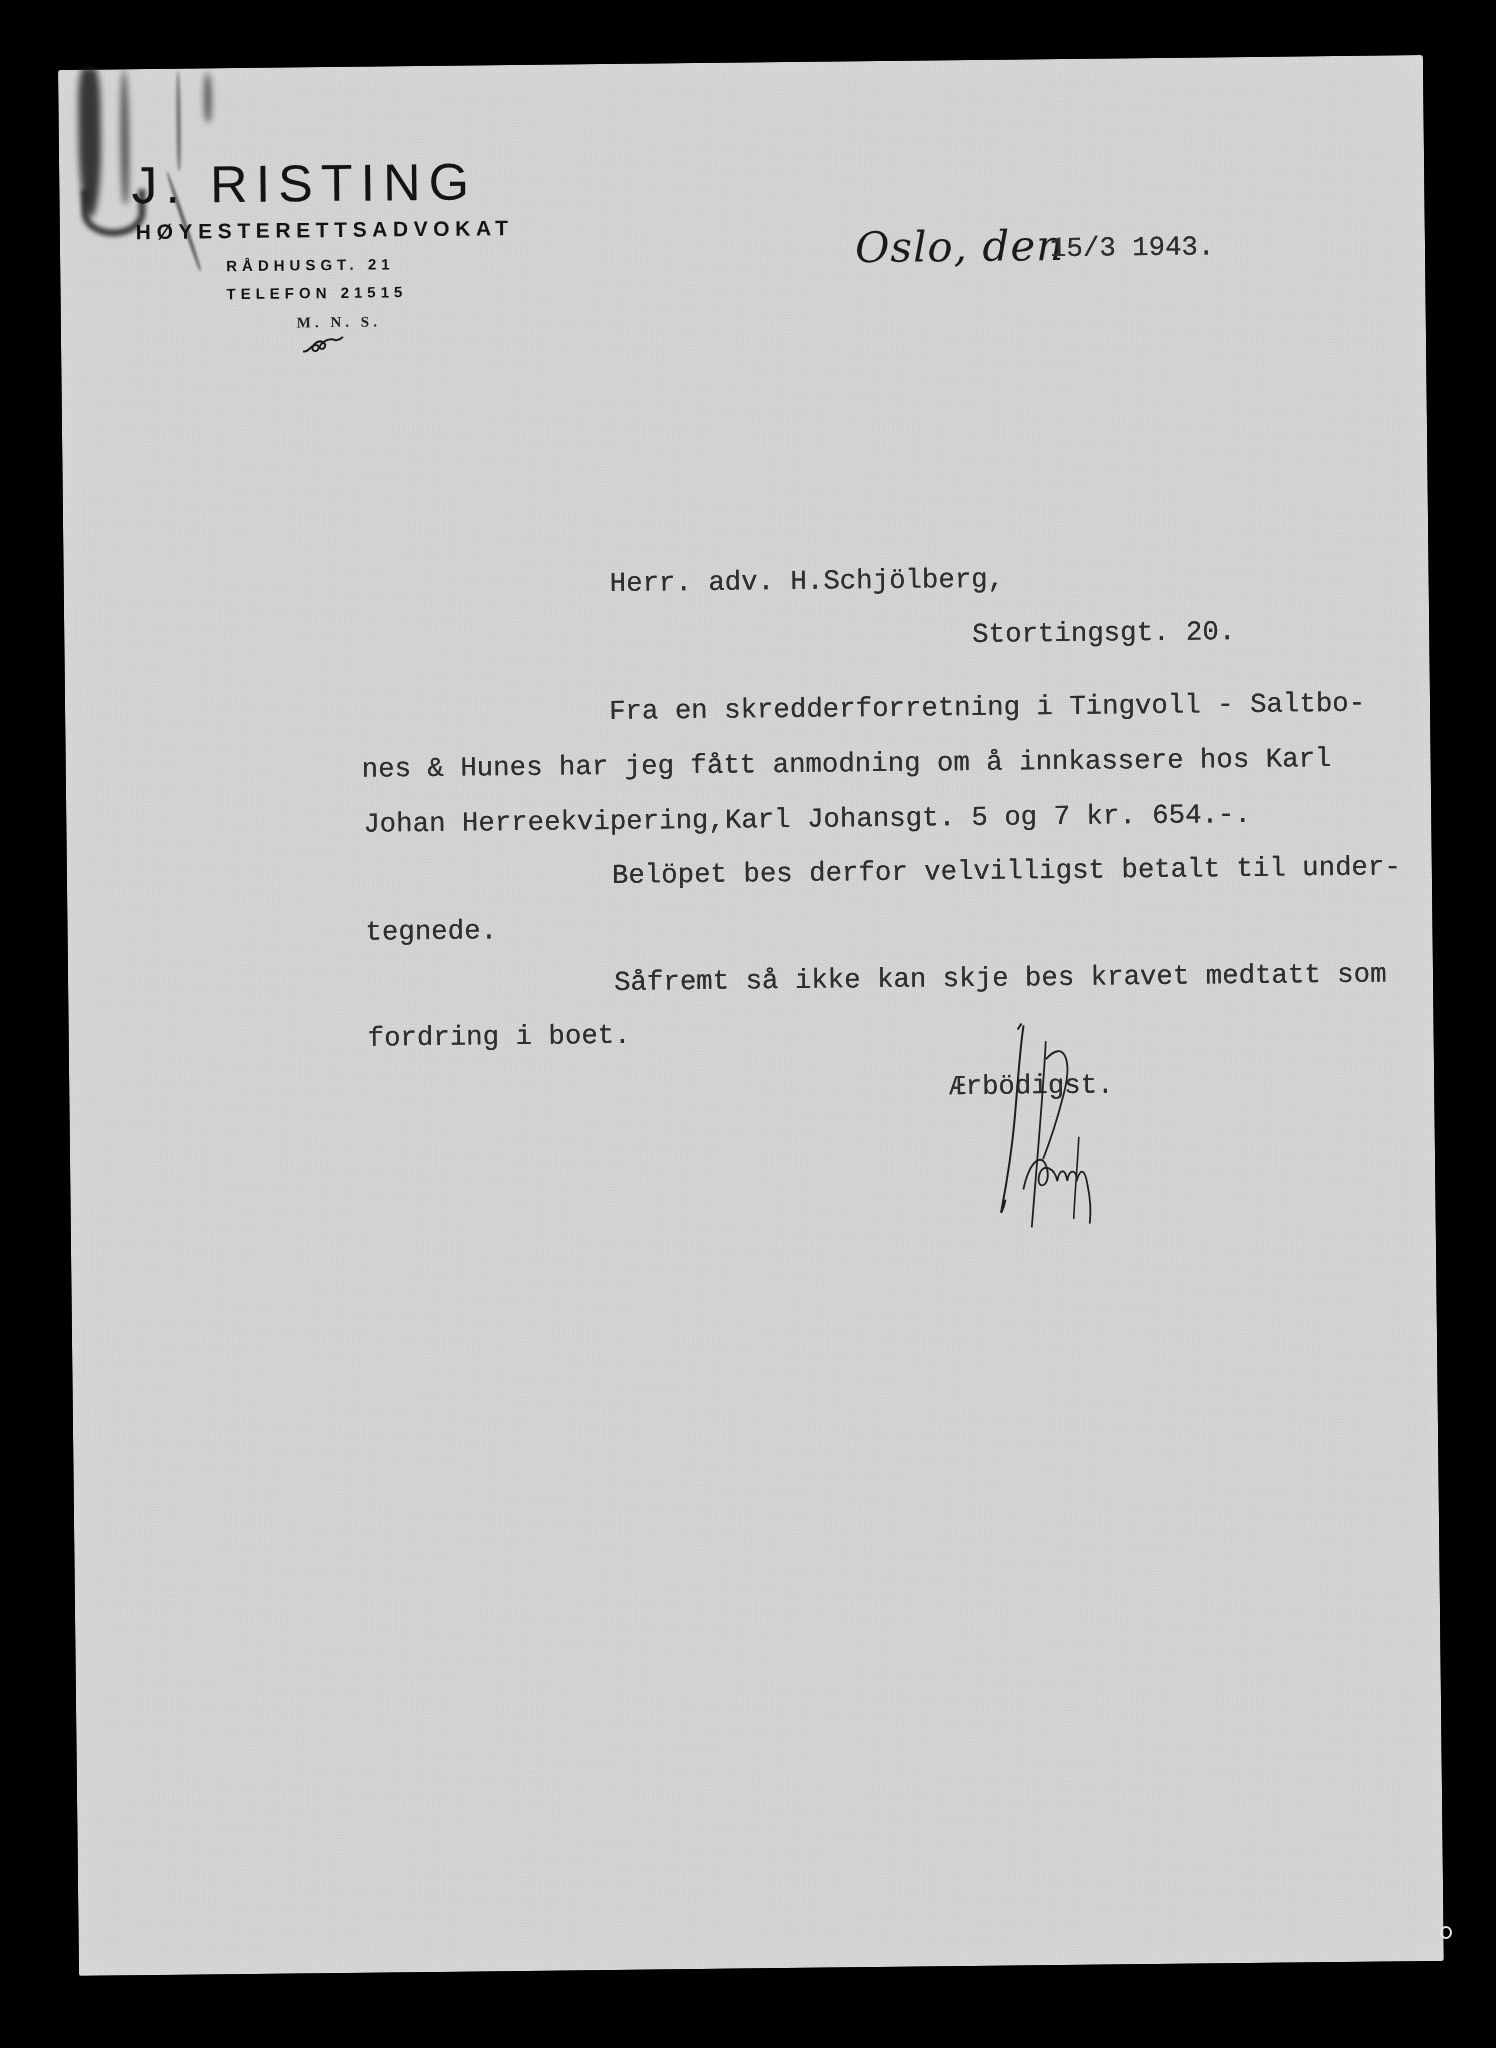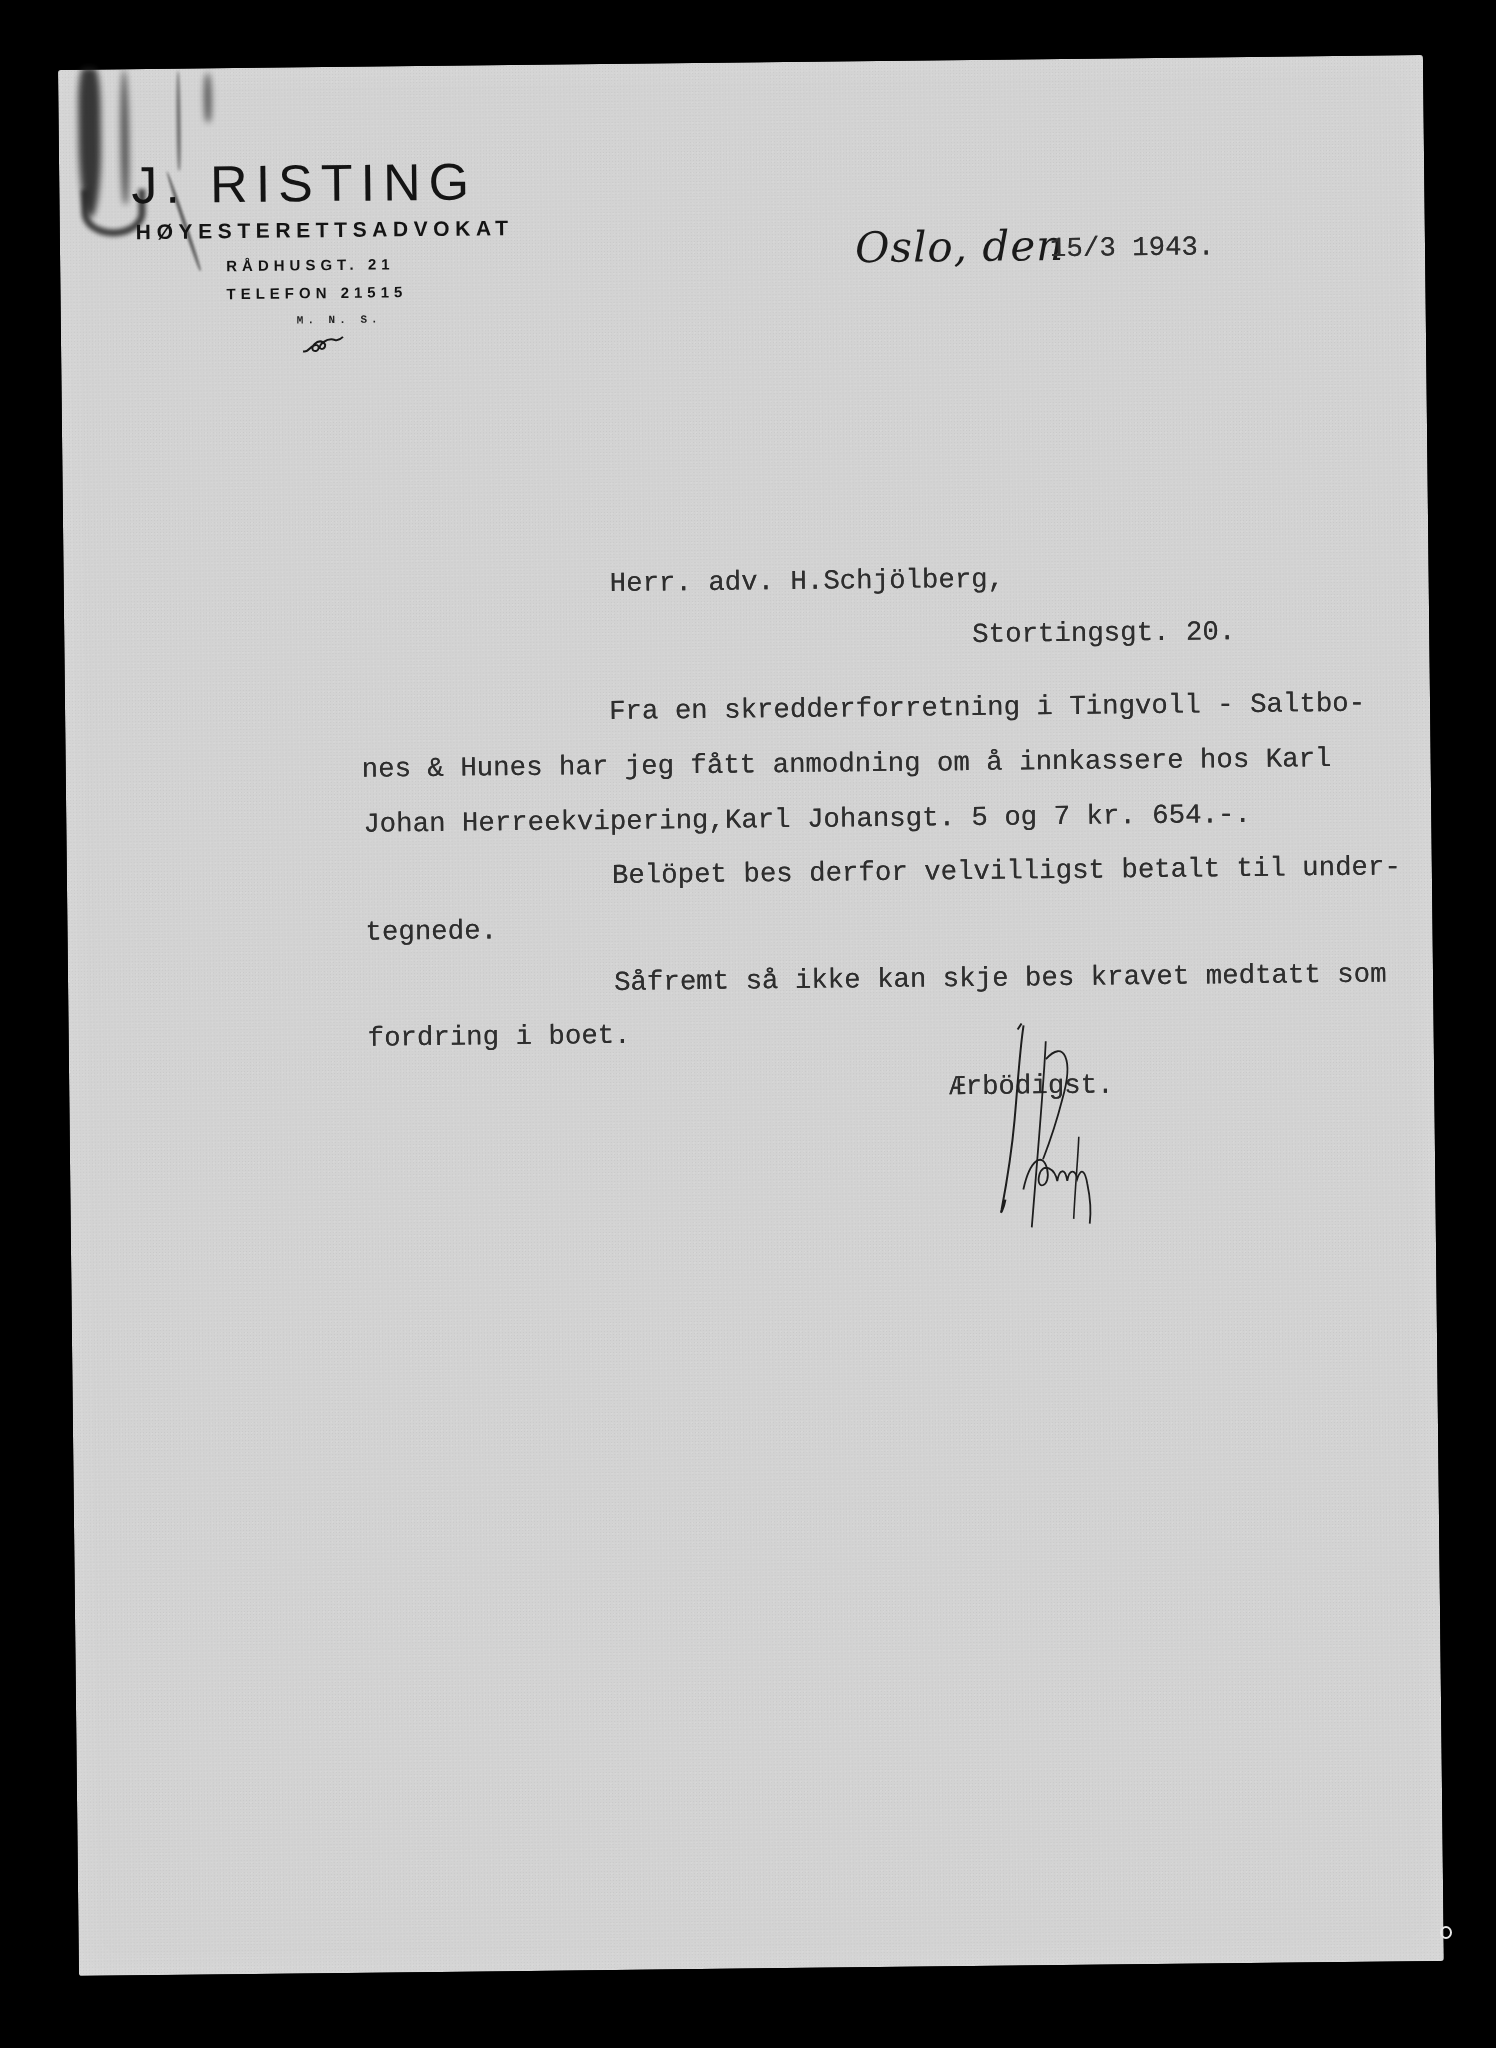--- a/index.html
+++ b/index.html
@@ -57,22 +57,22 @@
       font-size: 15px;
       letter-spacing: 5px;
       color: #141414;
       font-weight: 700;
       line-height: 1;
     }
     .lh-addr { left: 166px; top: 190px; }
     .lh-phone { left: 166px; top: 218px; }
     .lh-mns {
       left: 236px; top: 247px;
-      font-family: Liberation Mono, monospace;
-      font-size: 11px;
+      font-family: Liberation Serif, serif;
+      font-size: 15px;
       letter-spacing: 4px;
       color: #222;
       font-weight: 700;
       text-align: center;
     }
     .lh-ornament {
       left: 240px; top: 268px;
       width: 44px; height: 20px;
     }
 

